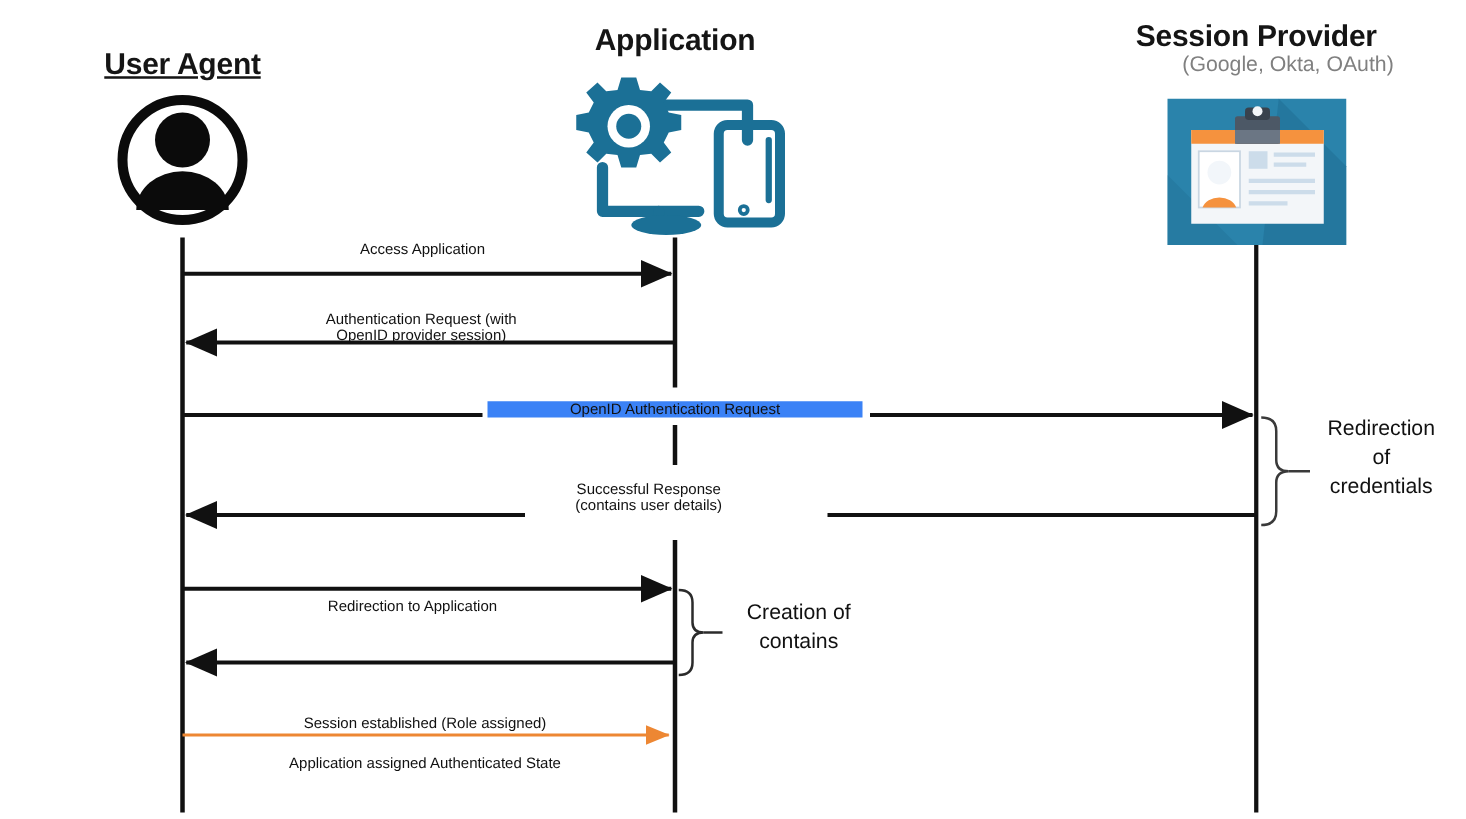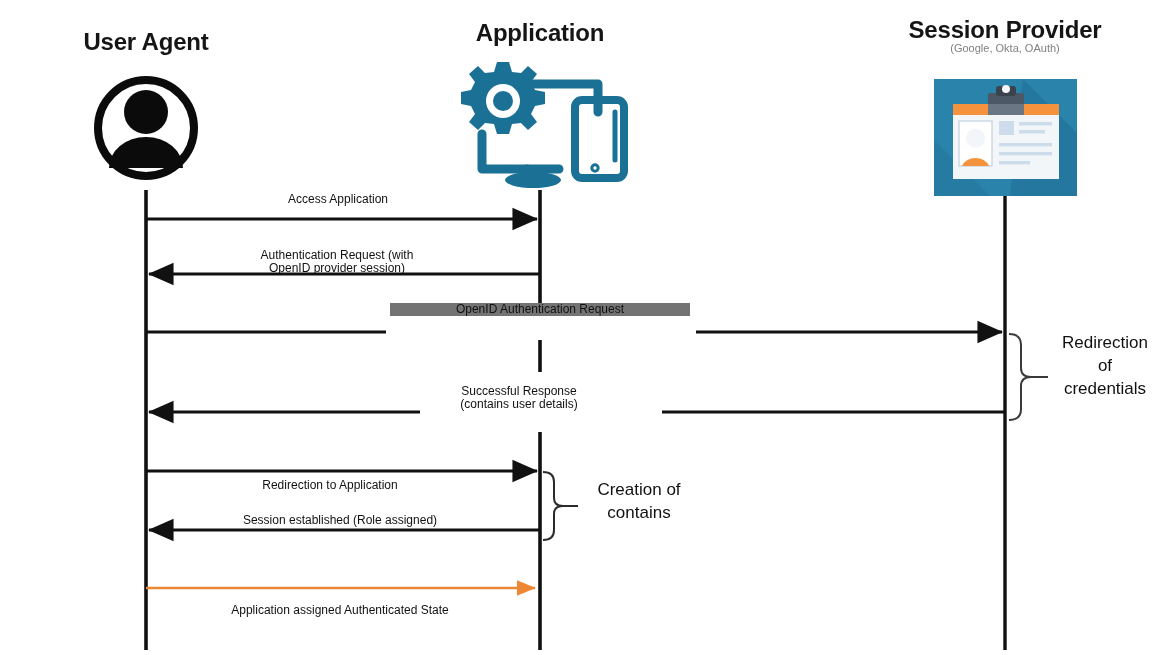--- a/index.html
+++ b/index.html
@@ -27,23 +27,23 @@
     position: absolute;
     text-align: center;
     font-weight: bold;
     font-size: 24px;
     color: #151515;
     letter-spacing: -0.2px;
     white-space: nowrap;
   }
   .lane-sub {
     position: absolute;
-    text-align: center;
+    text-align: right;
     font-weight: normal;
-    font-size: 11px;
+    font-size: 17px;
     color: #808080;
     white-space: nowrap;
   }
   .msg-label {
     position: absolute;
     text-align: center;
     font-size: 12px;
     color: #111111;
     line-height: 1.12;
     white-space: pre-line;
@@ -167,41 +167,41 @@
     <rect x="999" y="121" width="15" height="14" fill="#ccdcea"></rect>
     <rect x="1019" y="122" width="33" height="3.4" fill="#ccdcea"></rect>
     <rect x="1019" y="130" width="26" height="3.4" fill="#ccdcea"></rect>
     <rect x="999" y="143" width="53" height="3.4" fill="#ccdcea"></rect>
     <rect x="999" y="152" width="53" height="3.4" fill="#ccdcea"></rect>
     <rect x="999" y="161" width="31" height="3.4" fill="#ccdcea"></rect>
   </g>
 
 </svg>
 
-<div class="lane-title" style="left:56px; top:28px; width:180px;">User Agent</div>
+<div class="lane-title" style="left:56px; top:38px; width:180px;text-decoration:underline;">User Agent</div>
 
 <div class="lane-title" style="left:450px; top:19px; width:180px;">Application</div>
 
 <div class="lane-title" style="left:905px; top:16px; width:200px;">Session Provider</div>
 
 <div class="lane-sub" style="left:895px; top:42px; width:220px;">(Google, Okta, OAuth)</div>
 
 <div class="msg-label" style="left:188px; top:193px; width:300px;">Access Application</div>
 
 <div class="msg-label" style="left:172px; top:249px; width:330px;">Authentication Request (with
 OpenID provider session)</div>
 
-<div class="msg-label" style="left:390px; top:303px; width:300px; background:#737373;">OpenID Authentication Request</div>
+<div class="msg-label" style="left:390px; top:321px; width:300px; background:#3b82f6;">OpenID Authentication Request</div>
 
 <div class="msg-label" style="left:395px; top:385px; width:248px;">Successful Response
 (contains user details)</div>
 
 <div class="msg-label" style="left:180px; top:479px; width:300px;">Redirection to Application</div>
 
-<div class="msg-label" style="left:150px; top:514px; width:380px;">Session established (Role assigned)</div>
+<div class="msg-label" style="left:150px; top:572px; width:380px;">Session established (Role assigned)</div>
 
 <div class="msg-label" style="left:140px; top:604px; width:400px;">Application assigned Authenticated State</div>
 
 <div class="note-label" style="left:1043px; top:332px; width:124px;">Redirection
 of
 credentials</div>
 
 <div class="note-label" style="left:577px; top:479px; width:124px;">Creation of
 contains</div>
 

